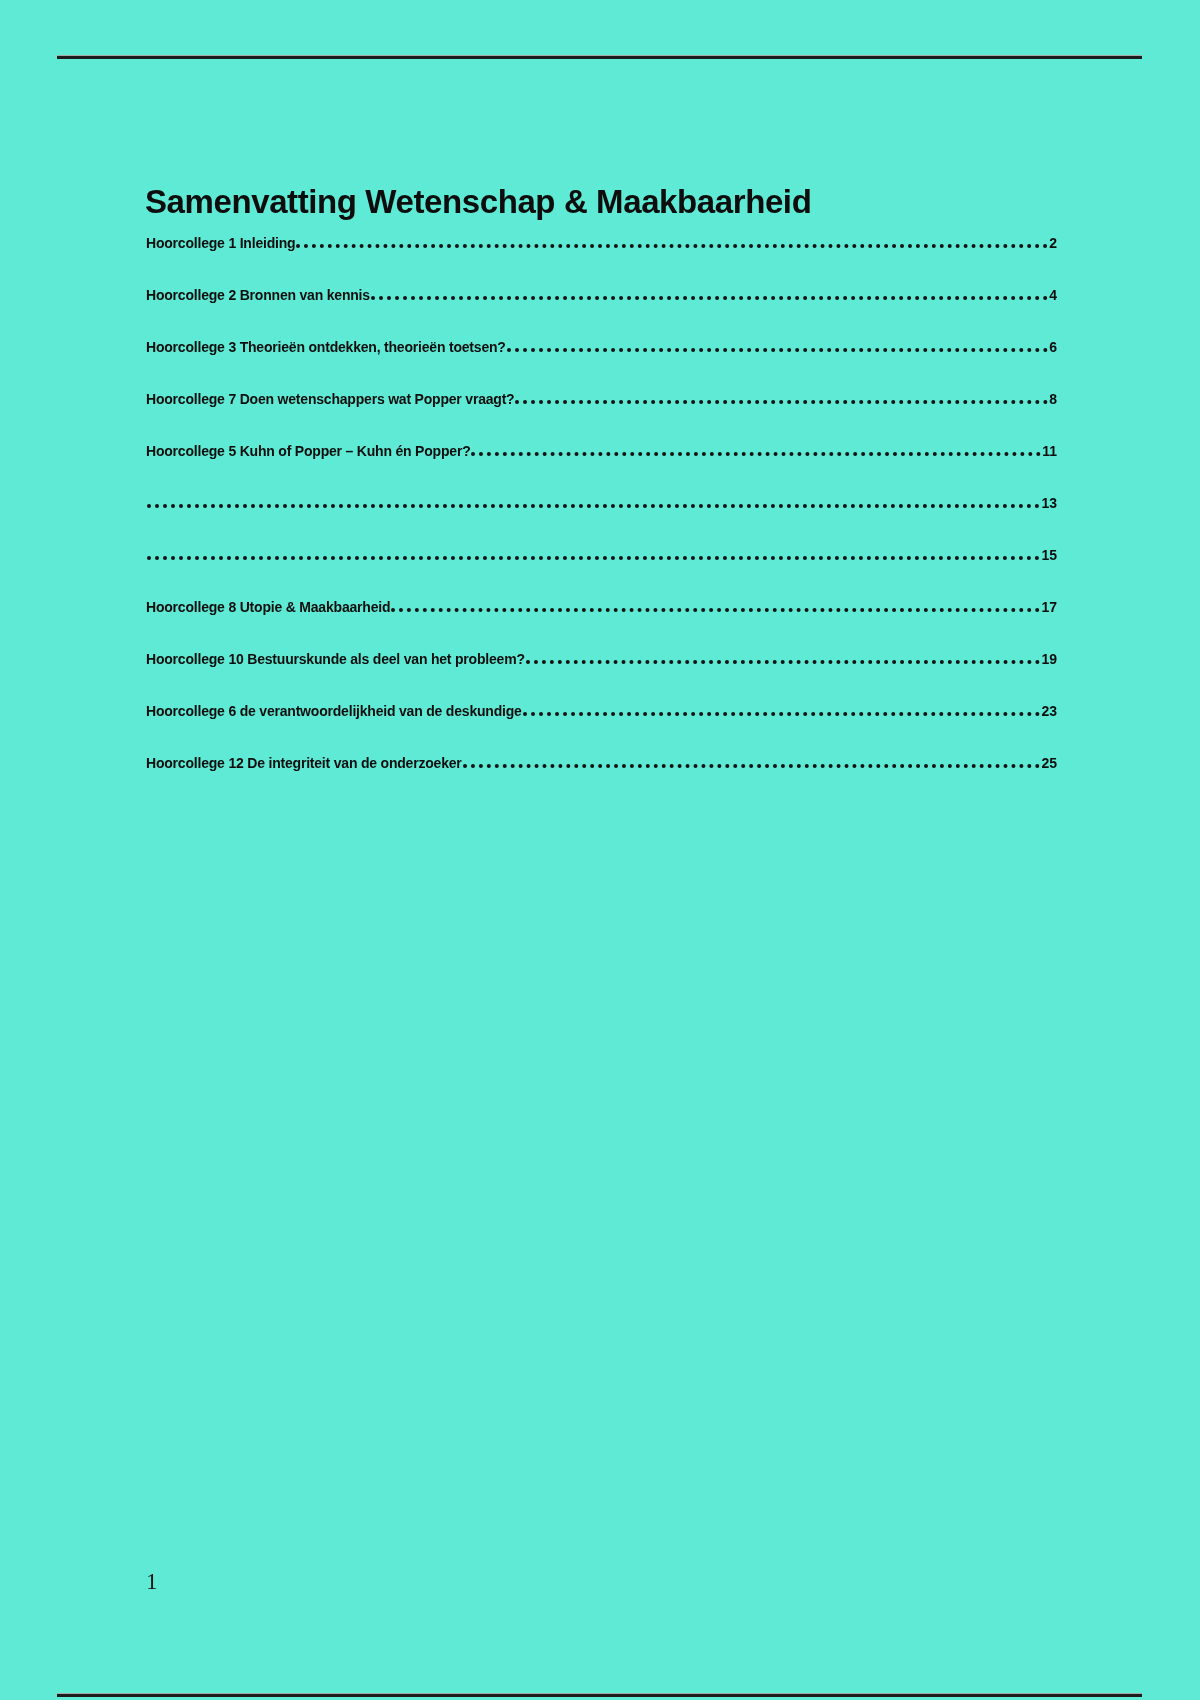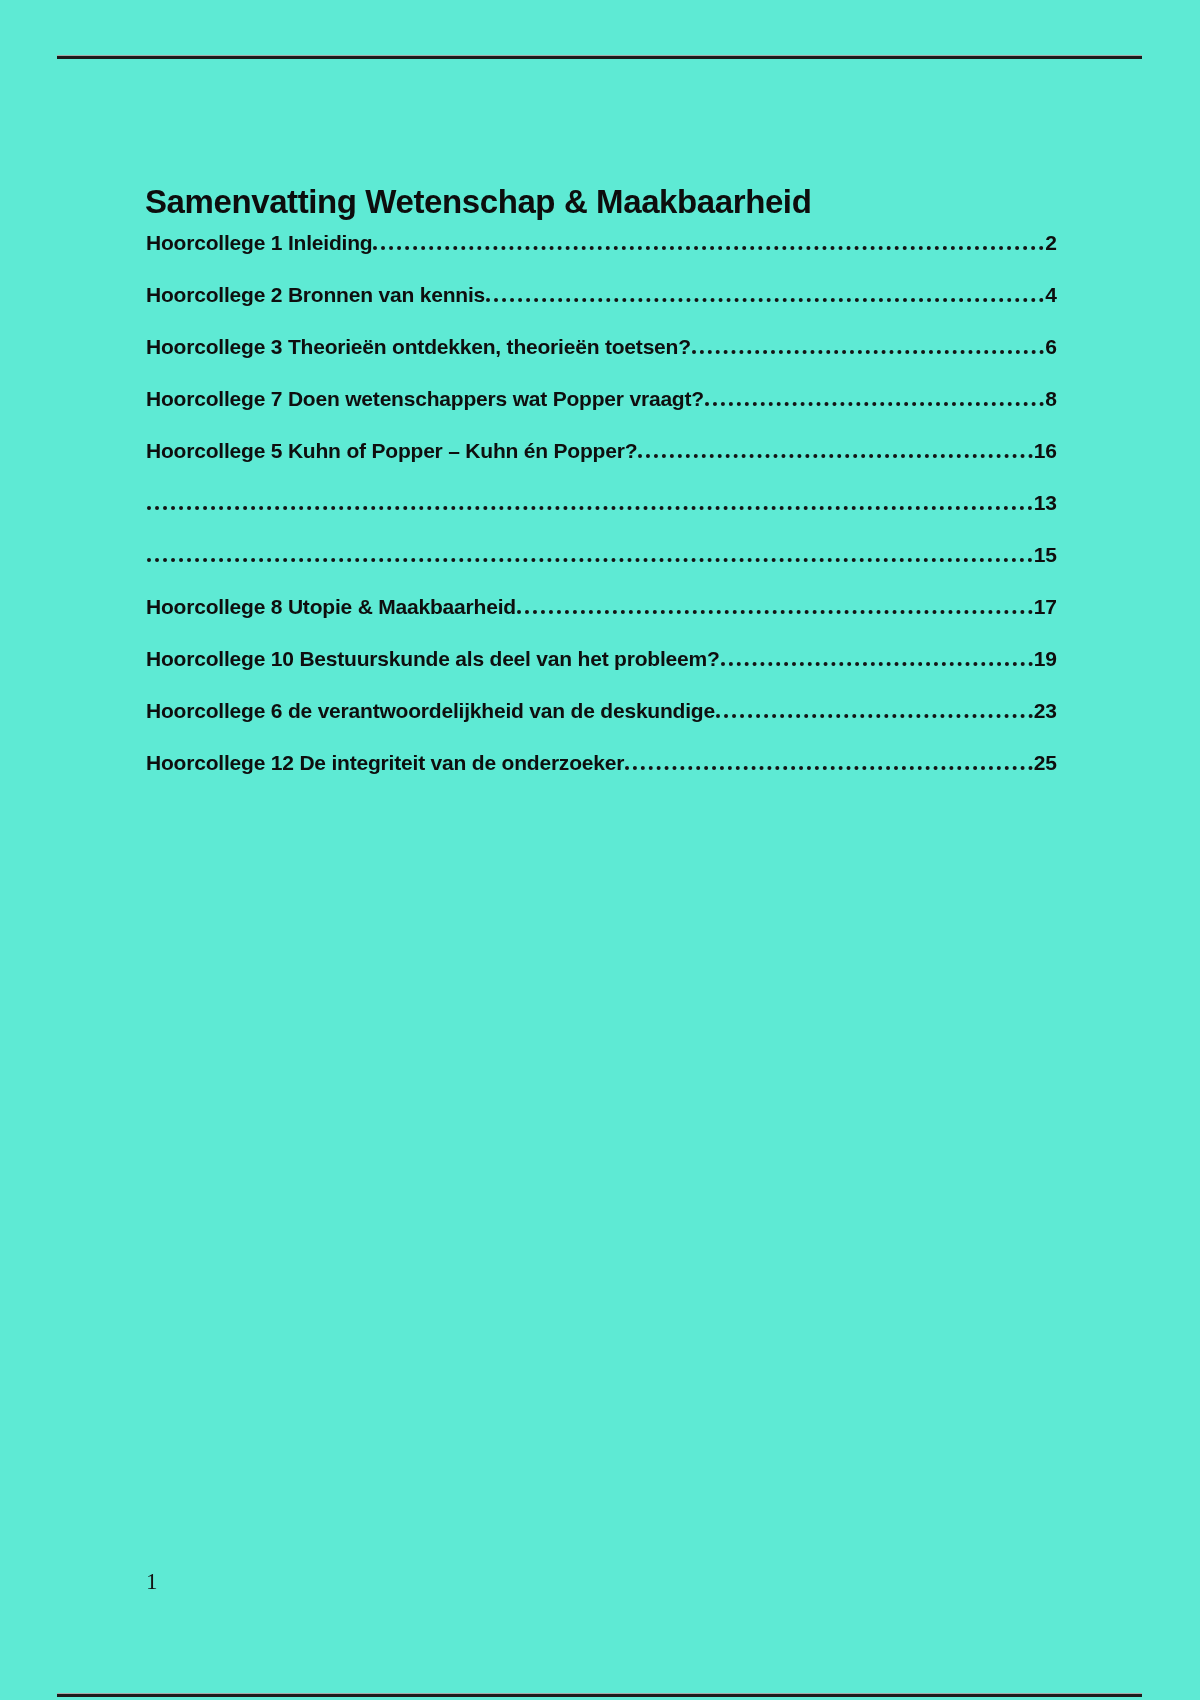--- a/index.html
+++ b/index.html
@@ -37,21 +37,21 @@
     position: absolute;
     left: 146px;
     top: 217px;
     width: 911px; 
   }
   .toc-row {
     display: flex;
     align-items: baseline;
     height: 52px;
     line-height: 52px;
-    font-size: 21px;
+    font-size: 14px;
     font-weight: bold;
     color: #0e0e0e;
     white-space: nowrap;
   }
   .toc-text { flex: 0 0 auto; letter-spacing: -0.2px; }
   .toc-dots {
     flex: 1 1 auto;
     height: 3px;
     margin: 0 1px;
     border-bottom: 4px dotted #141414;
@@ -99,21 +99,21 @@
 
   <div class="toc-row">
     <span class="toc-text">Hoorcollege 7 Doen wetenschappers wat Popper vraagt?</span>
     <span class="toc-dots"></span>
     <span class="toc-num">8</span>
   </div>
 
   <div class="toc-row">
     <span class="toc-text">Hoorcollege 5 Kuhn of Popper – Kuhn én Popper?</span>
     <span class="toc-dots"></span>
-    <span class="toc-num">16</span>
+    <span class="toc-num">11</span>
   </div>
 
   <div class="toc-row">
     <span class="toc-dots"></span>
     <span class="toc-num">13</span>
   </div>
 
   <div class="toc-row">
     <span class="toc-dots"></span>
     <span class="toc-num">15</span>

